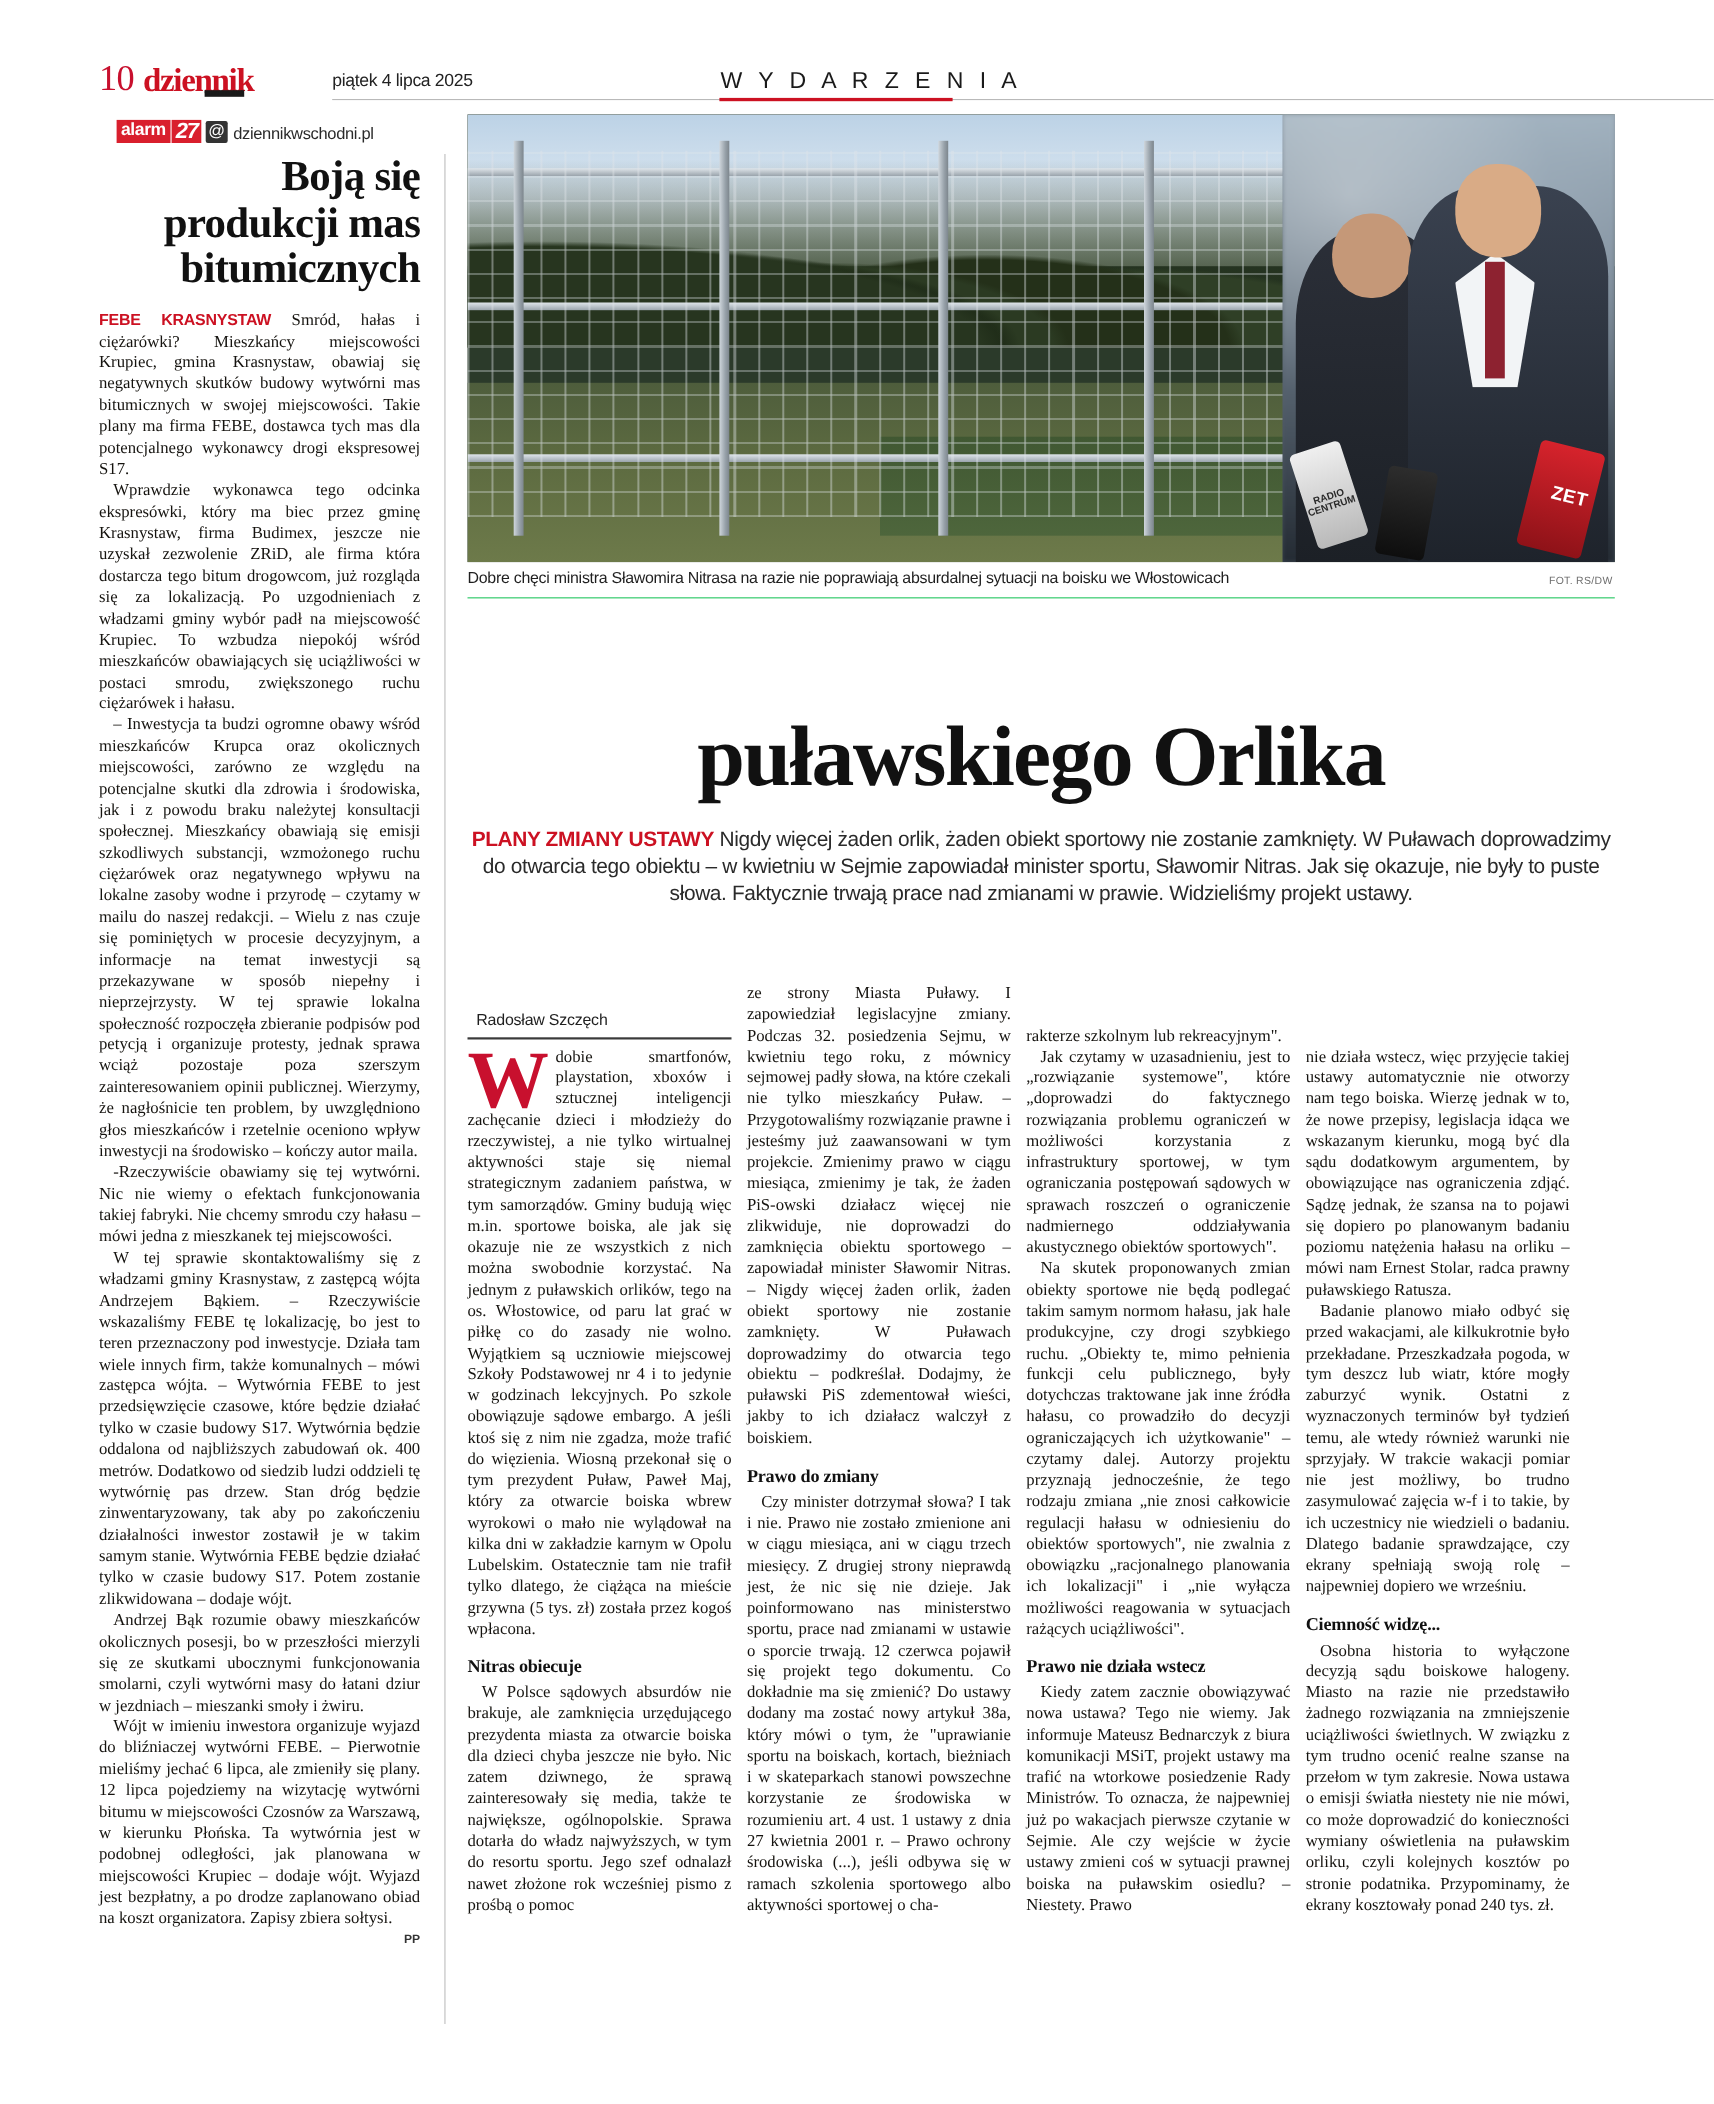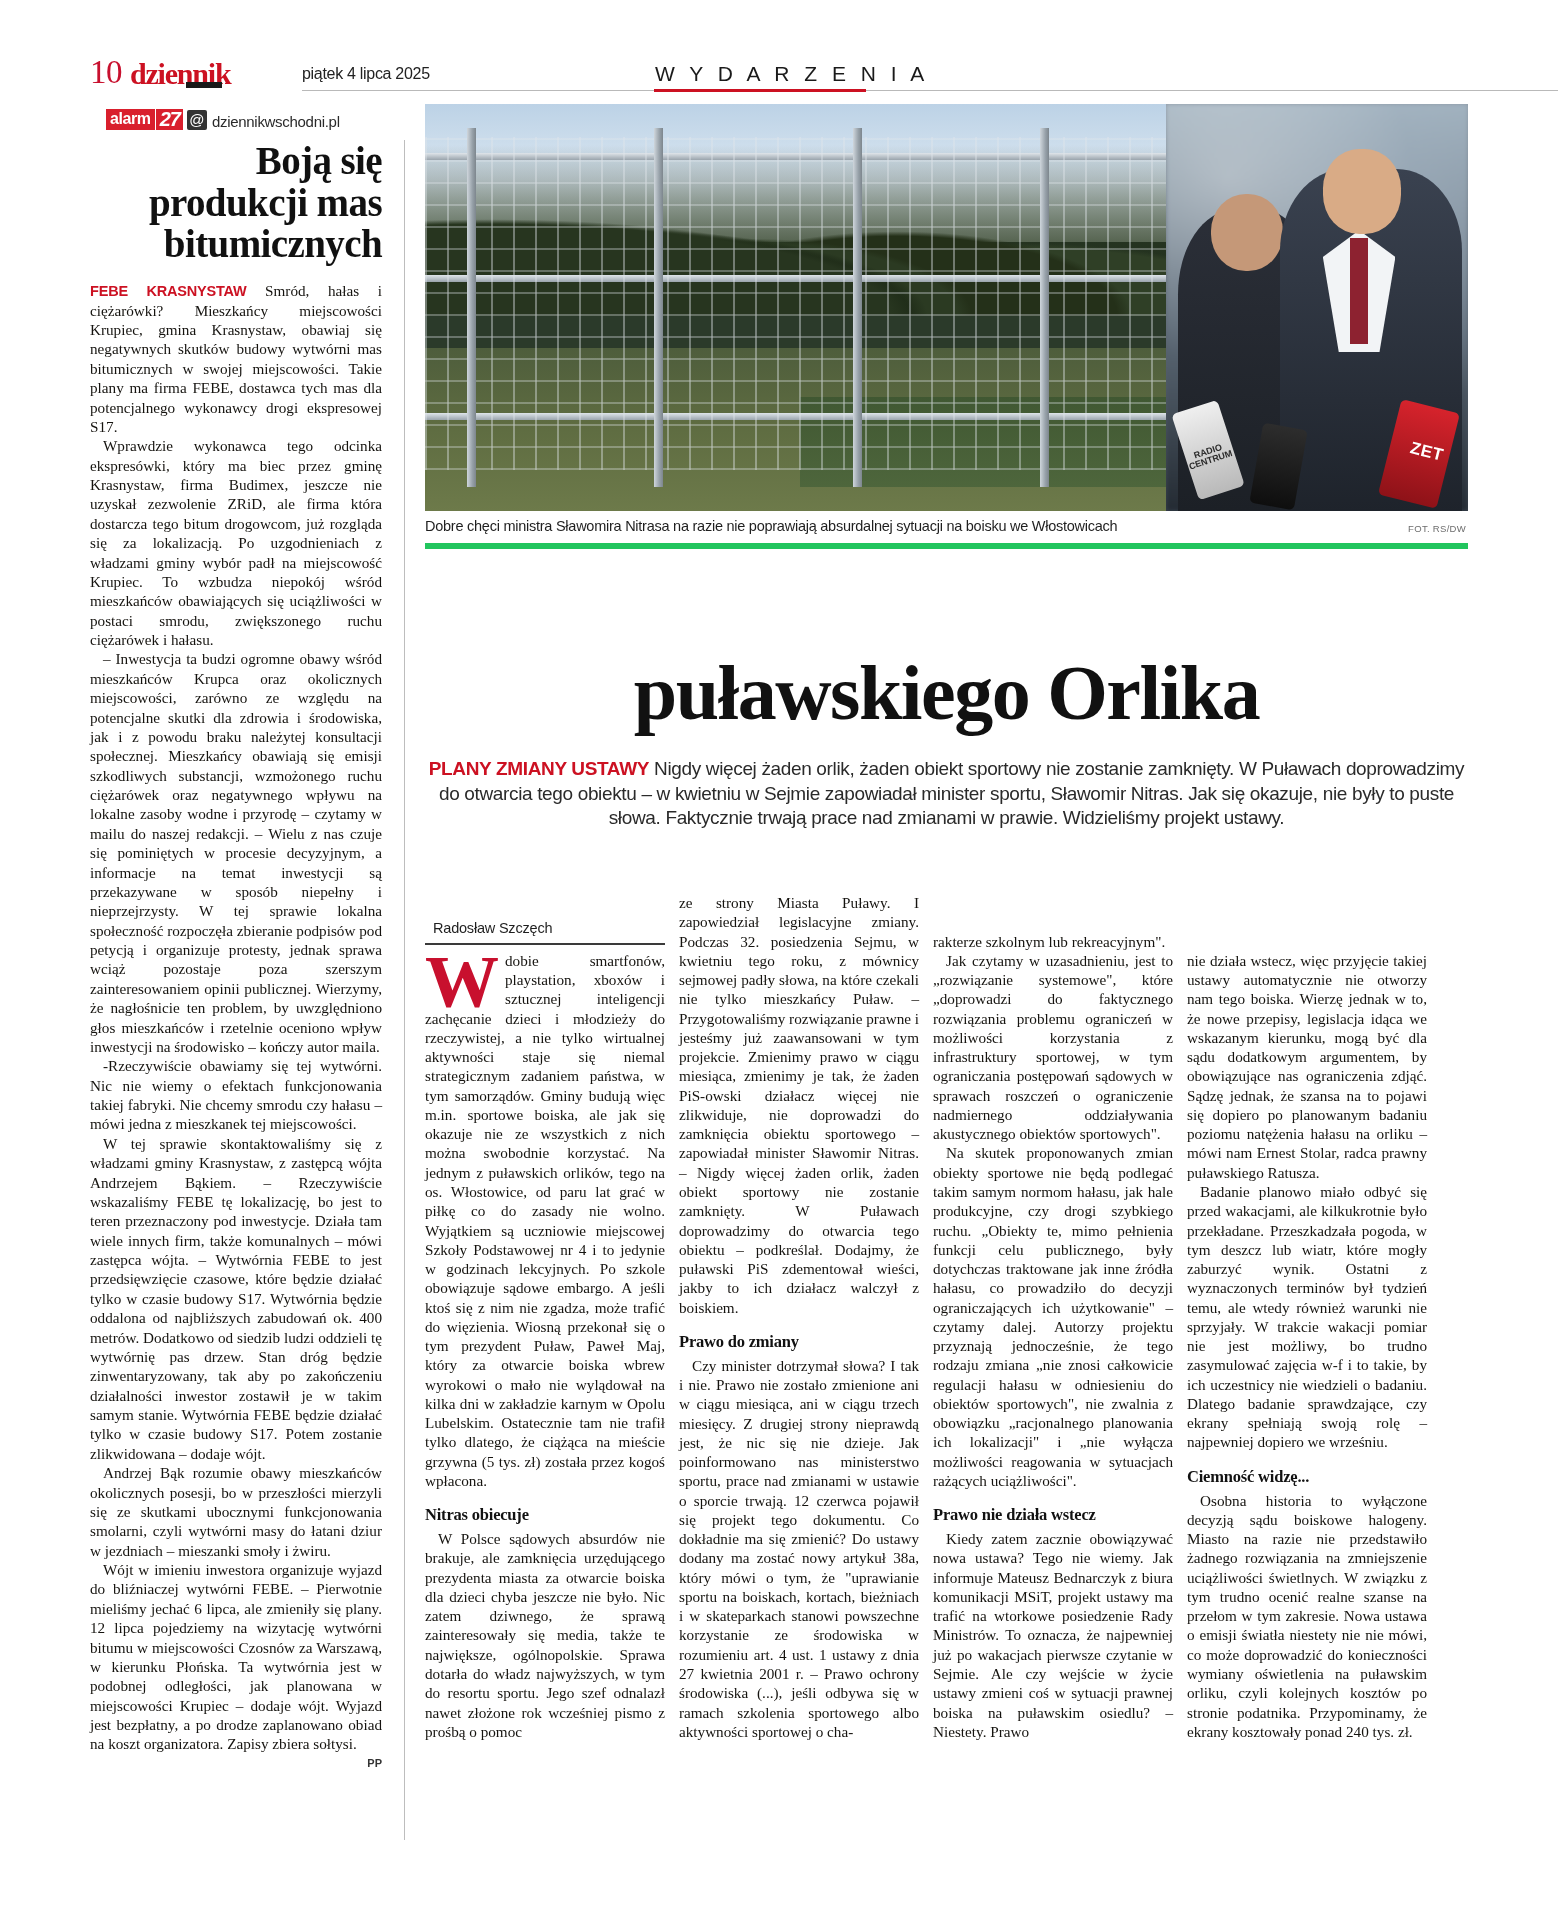--- a/index.html
+++ b/index.html
@@ -367,21 +367,21 @@
     transform: rotate(-18deg);
     line-height: 1.05;
     text-align: center;
   }
 
   
   .caption-wrap {
     position: relative;
     width: 1043px;
     height: 32px;
-    border-bottom: 6px solid #22c55e;
+    border-bottom: 1px solid #22c55e;
   }
   .caption {
     position: absolute;
     left: 0;
     top: 7px;
     font-family: "Liberation Sans", sans-serif;
     font-size: 14.5px;
     color: #1f1f1f;
     letter-spacing: -0.25px;
   }

